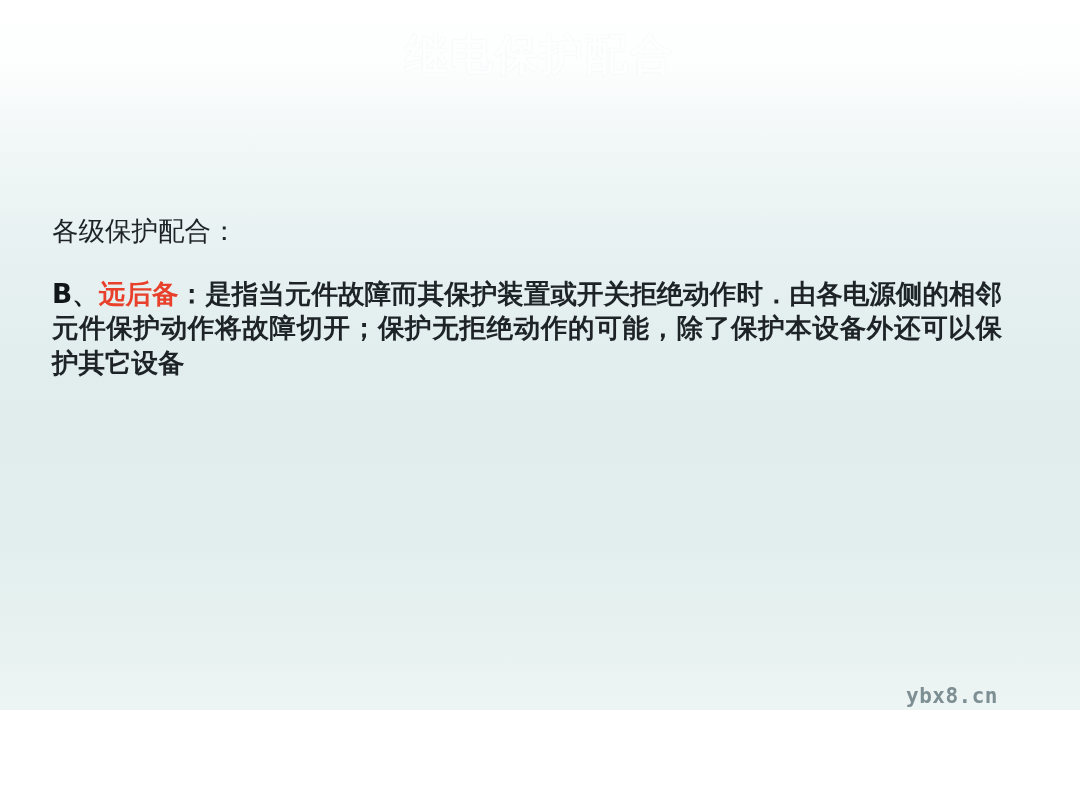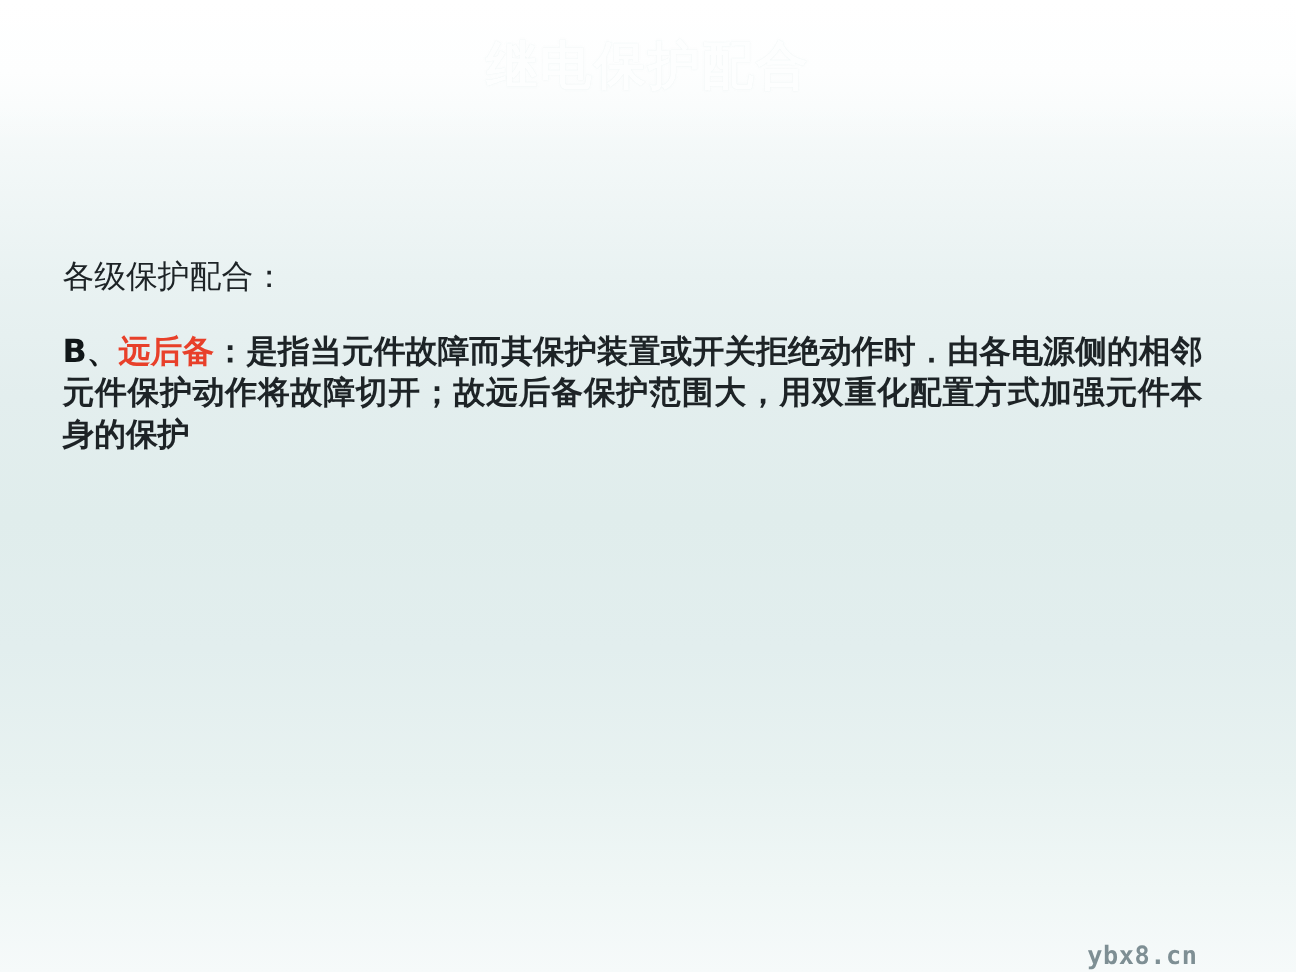--- a/index.html
+++ b/index.html
@@ -10,21 +10,21 @@
     width: 1080px;
     height: 810px;
     overflow: hidden;
     font-family: "DejaVu Sans", "Liberation Sans", sans-serif;
   }
 
   
   #slide {
     position: relative;
     width: 1080px;
-    height: 810px;
+    height: 710px;
     box-sizing: border-box;
     background:
       linear-gradient(to bottom,
         #fdfefe 0px,
         #fbfdfd 60px,
         #f3f8f8 130px,
         #e9f2f2 230px,
         #e3eeee 330px,
         #e0edec 430px,
         #e2eeee 540px,
@@ -156,21 +156,21 @@
 <div id="slide">
 
   <div class="slide-title">继电保护配合</div>
 
   <div class="body-block">
 
     <p class="para lead">各级保护配合：</p>
 
 
     <p class="para pB">
-      <span class="marker">B、</span><span class="hl">远后备</span><span>：</span><span>是指当元件故障而其保护装置或开关拒绝动作时．由各电源侧的相邻元件保护动作将故障切开；故远后备保护范围大，用双重化配置方式加强元件本身的保护</span>
+      <span class="marker">B、</span><span class="hl">远后备</span><span>：</span><span>是指当元件故障而其保护装置或开关拒绝动作时．由各电源侧的相邻元件保护动作将故障切开；保护无拒绝动作的可能，除了保护本设备外还可以保护其它设备</span>
     </p>
 
 
   </div>
 
 
   <div class="wm-url">ybx8.cn</div>
 
 </div>
 

